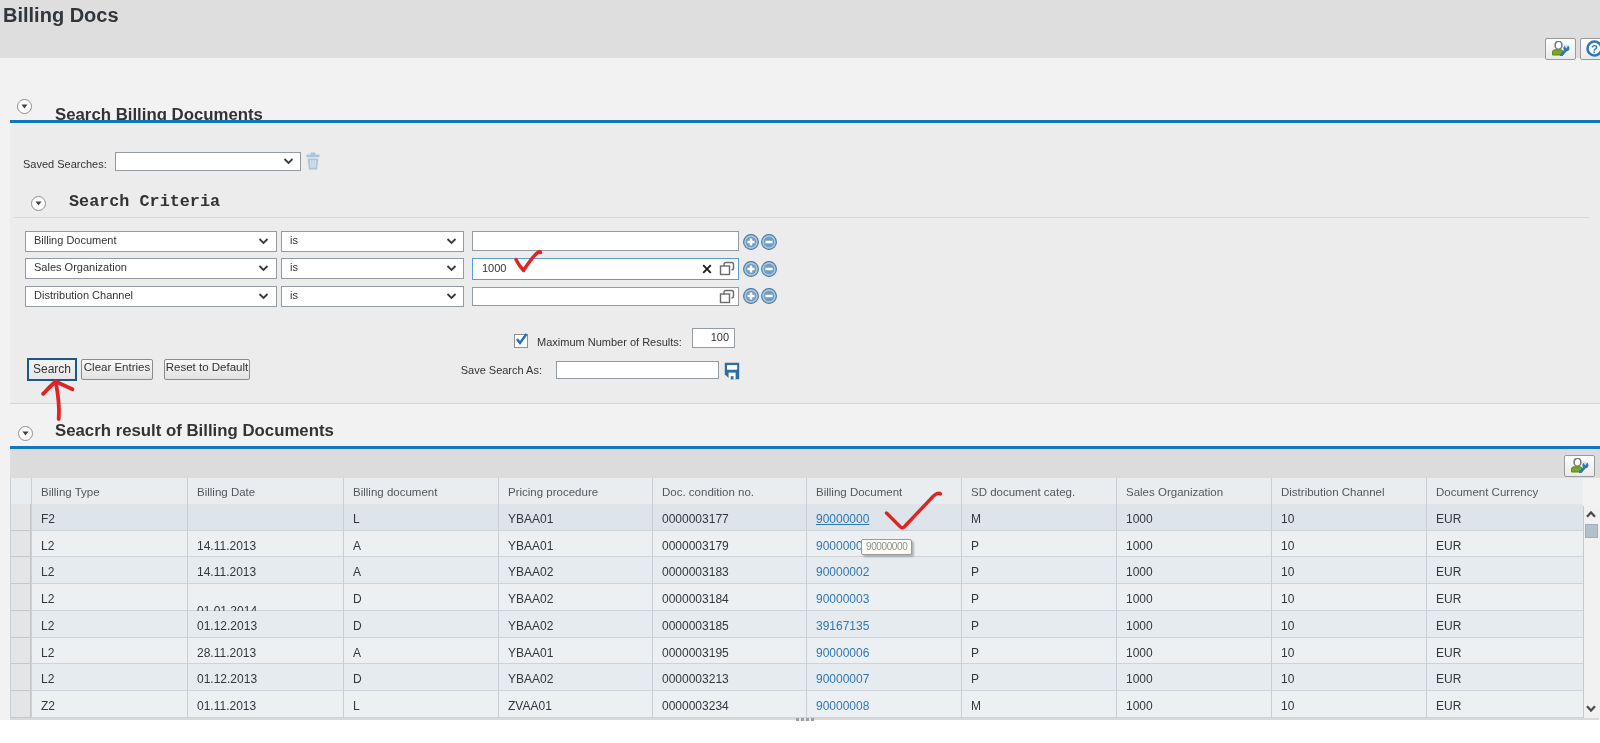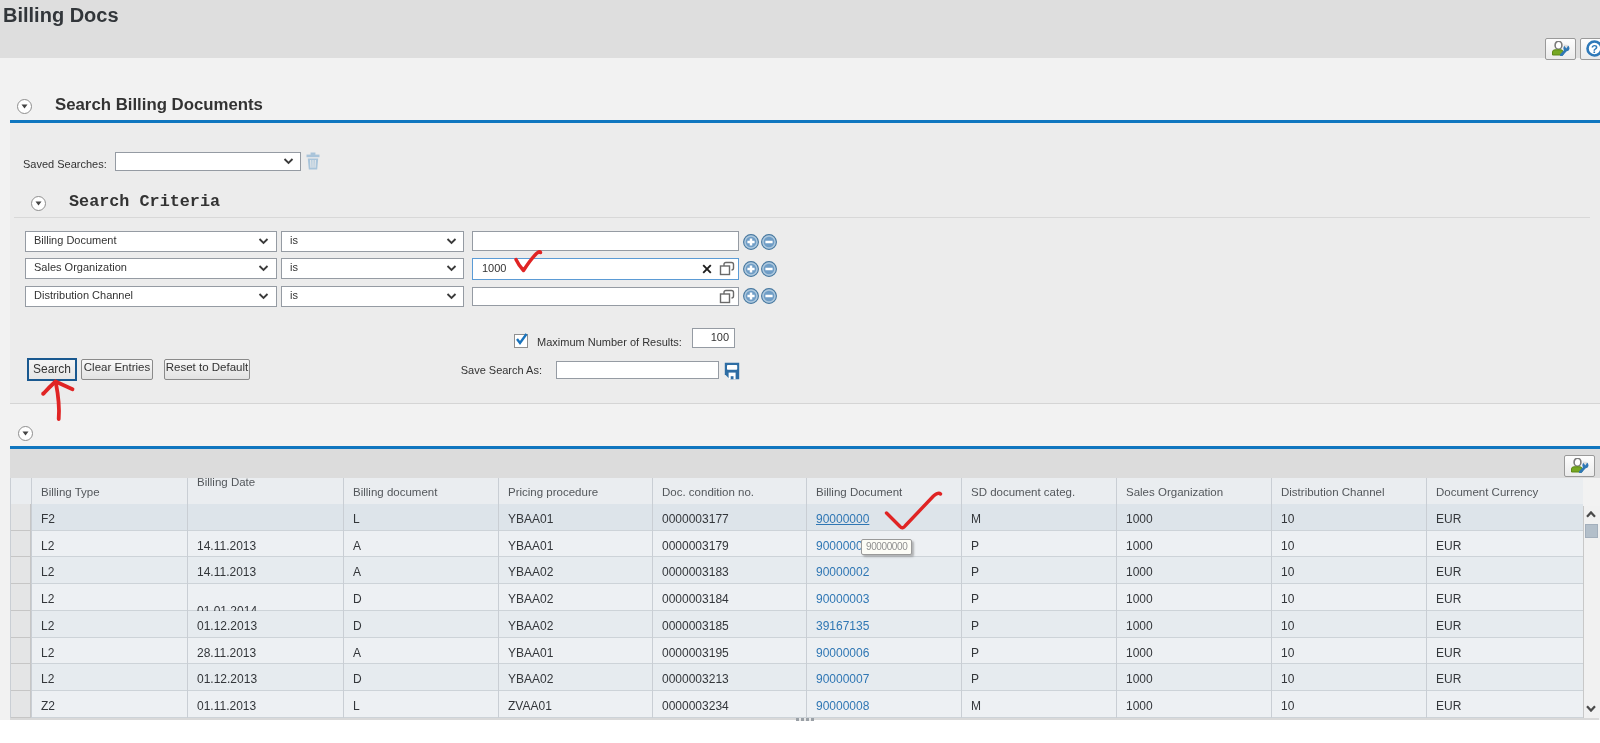--- a/index.html
+++ b/index.html
@@ -43,21 +43,21 @@
 <svg width="17" height="17" viewBox="0 0 17 17">
 <circle cx="8.5" cy="8.5" r="7" fill="#fff" stroke="#2e79b9" stroke-width="2.6"></circle>
 <text x="8.5" y="12.6" font-size="11.5" font-weight="bold" fill="#2e79b9" text-anchor="middle" font-family="Liberation Sans,sans-serif">?</text>
 </svg>
 </div>
 
 <div class="abs togglec" style="left:17px;top:99px;"></div>
 <svg class="abs" style="left:21px;top:104px;" width="7" height="5" viewBox="0 0 7 5">
       <path d="M0.5 0.5 L6.5 0.5 L3.5 4.5 Z" fill="#444"></path>
     </svg>
-<div class="abs sectitle" style="left:55px;top:95px;">Search Billing Documents</div>
+<div class="abs sectitle" style="left:55px;top:105px;">Search Billing Documents</div>
 <div class="abs blueline" style="left:10px;top:120px;width:1590px;"></div>
 <div class="abs panel1"></div>
 
 <div class="abs lbl" style="left:23px;top:158px;">Saved Searches:</div>
 <div class="abs selbox" style="left:115px;top:152px;width:184px;height:17px;"></div>
 <svg class="abs" style="left:283px;top:158px;" width="11" height="7" viewBox="0 0 11 7">
       <path d="M1.5 1 L5.5 5 L9.5 1" stroke="#3a3a3a" stroke-width="1.8" fill="none"></path>
     </svg>
 <svg class="abs" style="left:306px;top:152px;" width="14" height="18" viewBox="0 0 14 18">
 <rect x="4.6" y="0.5" width="4.8" height="2.4" fill="#a9c4da"></rect>
@@ -162,36 +162,37 @@
 <path d="M0.8 0.8 H15.2 V17.2 H5.8 L0.8 12.2 Z" fill="#2e6da4"></path>
 <rect x="3" y="3" width="10.2" height="4.8" rx="0.8" fill="#fff"></rect>
 <path d="M4.6 10.6 H11.6 V17.2 H4.6 Z" fill="#fff"></path>
 <rect x="6.7" y="14.2" width="2.8" height="3" fill="#2e6da4"></rect>
 </svg>
 
 <div class="abs togglec" style="left:18px;top:426px;"></div>
 <svg class="abs" style="left:22px;top:431px;" width="7" height="5" viewBox="0 0 7 5">
       <path d="M0.5 0.5 L6.5 0.5 L3.5 4.5 Z" fill="#444"></path>
     </svg>
+<div class="abs sectitle" style="left:55px;top:421px;">Seacrh result of Billing Documents</div>
 <div class="abs blueline" style="left:10px;top:446px;width:1590px;"></div>
 
 <div class="abs" style="left:10px;top:449px;width:1590px;height:29px;background:#dcdcdc;"></div>
 <div class="abs iconbtn" style="left:1564px;top:455px;width:29px;height:20px;"></div>
 <div class="abs" style="left:1568px;top:458px;">
 <svg width="22" height="15" viewBox="0 0 22 15">
 <ellipse cx="9.5" cy="4.2" rx="3.4" ry="4" fill="#fff" stroke="#7b7b7b" stroke-width="1.6"></ellipse>
 <path d="M3.5 14 L3.5 11 Q3.5 8.8 6 8.8 L12 8.8 Q14 8.8 14 11 L14 14 Z" fill="#76a822" stroke="#5d8716" stroke-width="1"></path>
 <path d="M12.4 14 L16.4 9.6" stroke="#2f77b5" stroke-width="2.8" fill="none" stroke-linecap="round"></path>
 <circle cx="17.4" cy="7.2" r="3" fill="#2f77b5"></circle>
 <path d="M17.4 7.4 L14.2 3.6 L19.6 3.9 Z" fill="#dedede"></path>
 </svg>
 </div>
 <div class="abs" style="left:10px;top:478px;width:1573px;height:26px;background:#eaedf0;border-bottom:1px solid #c2c8ce;"></div>
 <div class="abs hdrcell" style="top:486px;left:41px;">Billing Type</div>
-<div class="abs hdrcell" style="top:476px;left:197px;">Billing Date</div>
+<div class="abs hdrcell" style="top:486px;left:197px;">Billing Date</div>
 <div class="abs hdrcell" style="top:486px;left:353px;">Billing document</div>
 <div class="abs hdrcell" style="top:486px;left:508px;">Pricing procedure</div>
 <div class="abs hdrcell" style="top:486px;left:662px;">Doc. condition no.</div>
 <div class="abs hdrcell" style="top:486px;left:816px;">Billing Document</div>
 <div class="abs hdrcell" style="top:486px;left:971px;">SD document categ.</div>
 <div class="abs hdrcell" style="top:486px;left:1126px;">Sales Organization</div>
 <div class="abs hdrcell" style="top:486px;left:1281px;">Distribution Channel</div>
 <div class="abs hdrcell" style="top:486px;left:1436px;">Document Currency</div>
 <div class="abs" style="left:31px;top:504px;width:1552px;height:26px;background:#dde4ea;border-bottom:1px solid #cdd3d8;"></div>
 <div class="abs" style="left:10px;top:504px;width:20px;height:26px;background:#e4e5e6;border-bottom:1px solid #c6c6c6;border-right:1px solid #c6c6c6;"></div>

